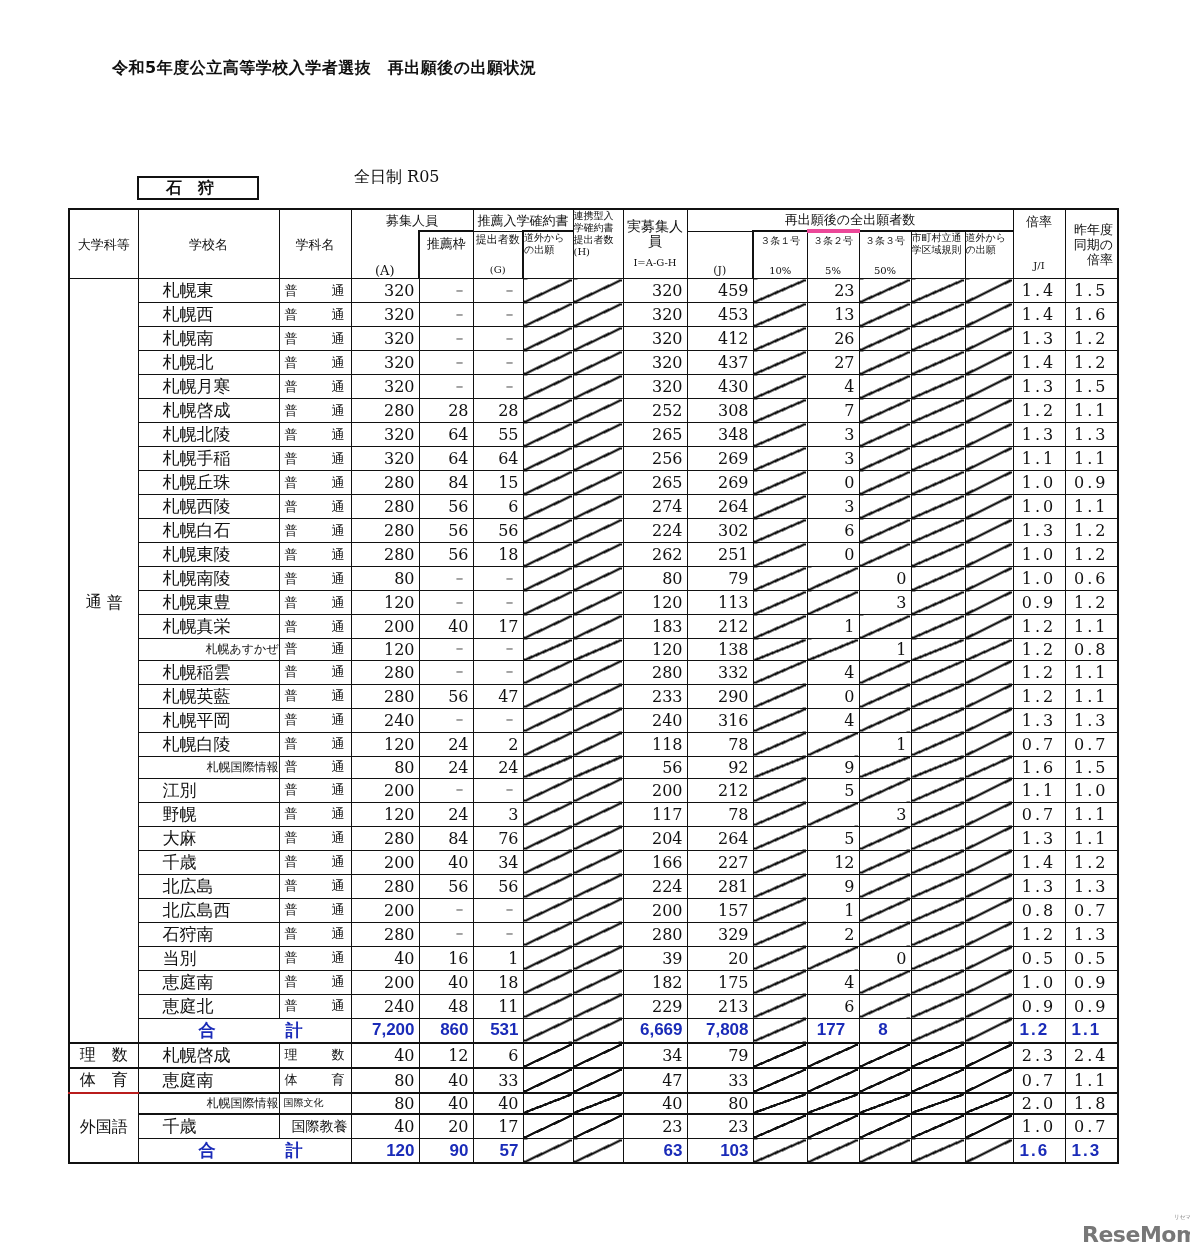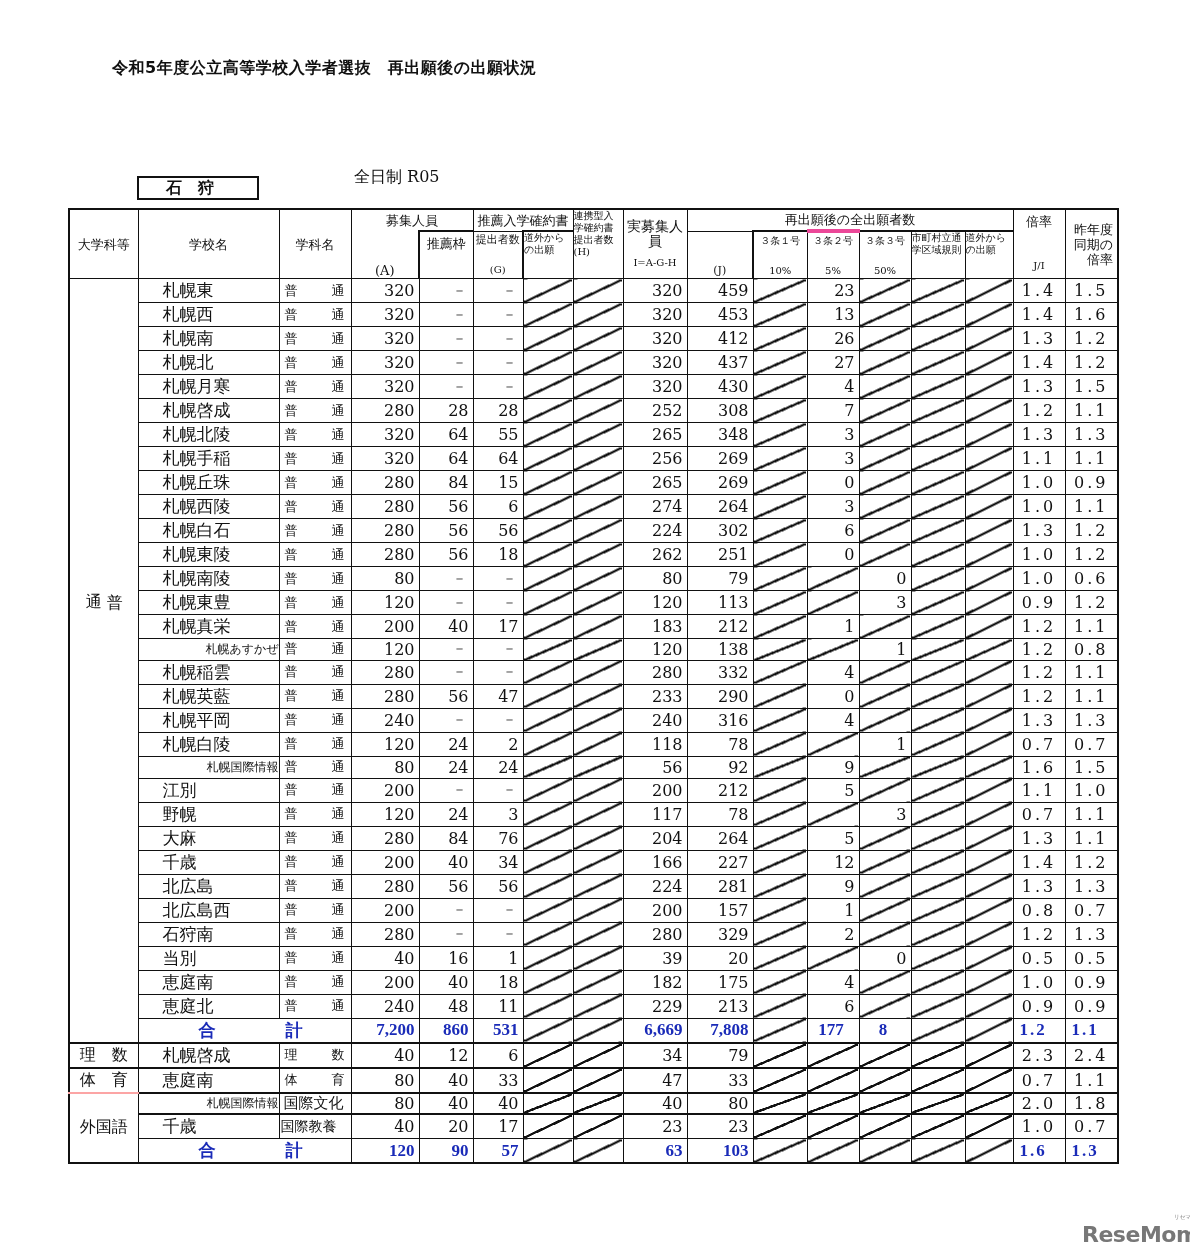--- a/index.html
+++ b/index.html
@@ -15,21 +15,21 @@
   tbody tr { height:21.8px; }
   td.cat { text-align:center; font-family:"DejaVu Sans","Liberation Sans",sans-serif; font-weight:bold; font-size:16px; }
   td.school { font-size:17px; padding-left:24px !important; white-space:nowrap; }
   td.school.sm { font-size:12px; padding-left:18px !important;text-align:right; }
   td.dept { font-size:13px; white-space:nowrap; }
   td.dept .l { float:left; padding-left:5px; } td.dept .r { float:right; padding-right:6px; }
   td.num { text-align:right; font-size:16px; padding-right:4px !important; }
   td.dash { text-align:right; font-size:14px; padding-right:6px !important; color:#333; }
   td.diag { background:linear-gradient(to bottom left, transparent calc(50% - 1.2px), #111 calc(50% - 1.2px), #111 calc(50% + 1.2px), transparent calc(50% + 1.2px)); transform:scaleX(-1); }
   td.ratio { text-align:center; font-size:16px; letter-spacing:3px; }
-  tr.total td { color:#1a2bb8; font-family:Liberation Serif, serif; font-weight:bold; font-size:17px; }
+  tr.total td { color:#1a2bb8; font-family:Liberation Sans, sans-serif; font-weight:bold; font-size:17px; }
   tr.total td.totlabel { text-align:left; padding-left:60px !important; letter-spacing:0; }
   tr.total td.totlabel span.k2 { margin-left:70px; }
   tr.total td.ratio { text-align:left; padding-left:6px !important; letter-spacing:2px; }
   .logo { position:absolute; left:1082px; top:1222px; font-family:"DejaVu Sans","Liberation Sans",sans-serif; font-weight:bold; font-size:22px; color:#777; letter-spacing:-0.5px; }
   .logo small { position:absolute; right:2px; top:-9px; font-size:6px; color:#888; font-weight:normal; }
 </style>
 </head>
 <body>
 
 <div class="title">令和5年度公立高等学校入学者選抜　再出願後の出願状況</div>
@@ -794,41 +794,41 @@
         <td class="num">33</td>
       <td class="diag"></td>
         <td class="diag"></td>
         <td class="diag"></td>
         <td class="diag"></td>
         <td class="diag"></td>
       <td class="ratio">0.7</td>
         <td class="ratio">1.1</td>
       </tr>
       <tr style="border-top:2px solid #111">
-        <td class="cat" rowspan="3" style="border-top:2px solid #fca5a5">外国語</td>
+        <td class="cat" rowspan="3" style="border-top:2px solid #b91c1c">外国語</td>
       <td class="school sm">札幌国際情報</td>
-      <td class="dept" style="padding-left:4px;font-size:15px">国際文化</td>
+      <td class="dept" style="padding-left:4px;font-size:10px">国際文化</td>
       <td class="num">80</td>
         <td class="num">40</td>
         <td class="num">40</td>
       <td class="diag"></td>
         <td class="diag"></td>
       <td class="num">40</td>
         <td class="num">80</td>
       <td class="diag"></td>
         <td class="diag"></td>
         <td class="diag"></td>
         <td class="diag"></td>
         <td class="diag"></td>
       <td class="ratio">2.0</td>
         <td class="ratio">1.8</td>
       </tr>
       <tr style="border-top:2px solid #111">
       <td class="school">千歳</td>
-      <td class="dept" style="padding-left:1px;font-size:14px">国際教養</td>
+      <td class="dept" style="padding-left:12px;font-size:14px">国際教養</td>
       <td class="num">40</td>
         <td class="num">20</td>
         <td class="num">17</td>
       <td class="diag"></td>
         <td class="diag"></td>
       <td class="num">23</td>
         <td class="num">23</td>
       <td class="diag"></td>
         <td class="diag"></td>
         <td class="diag"></td>

